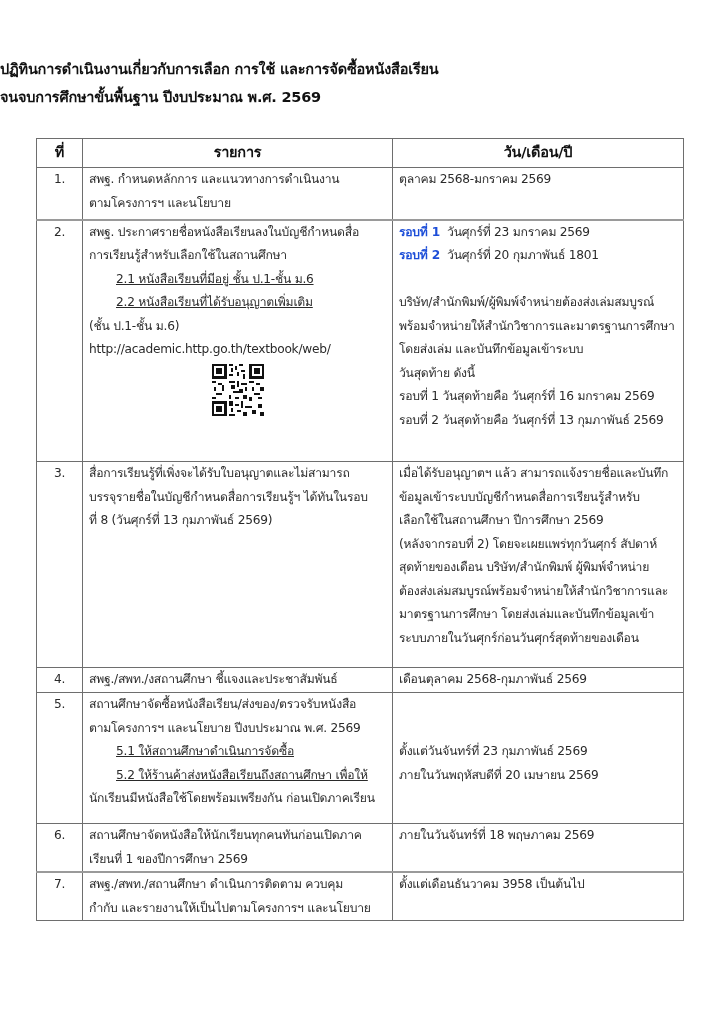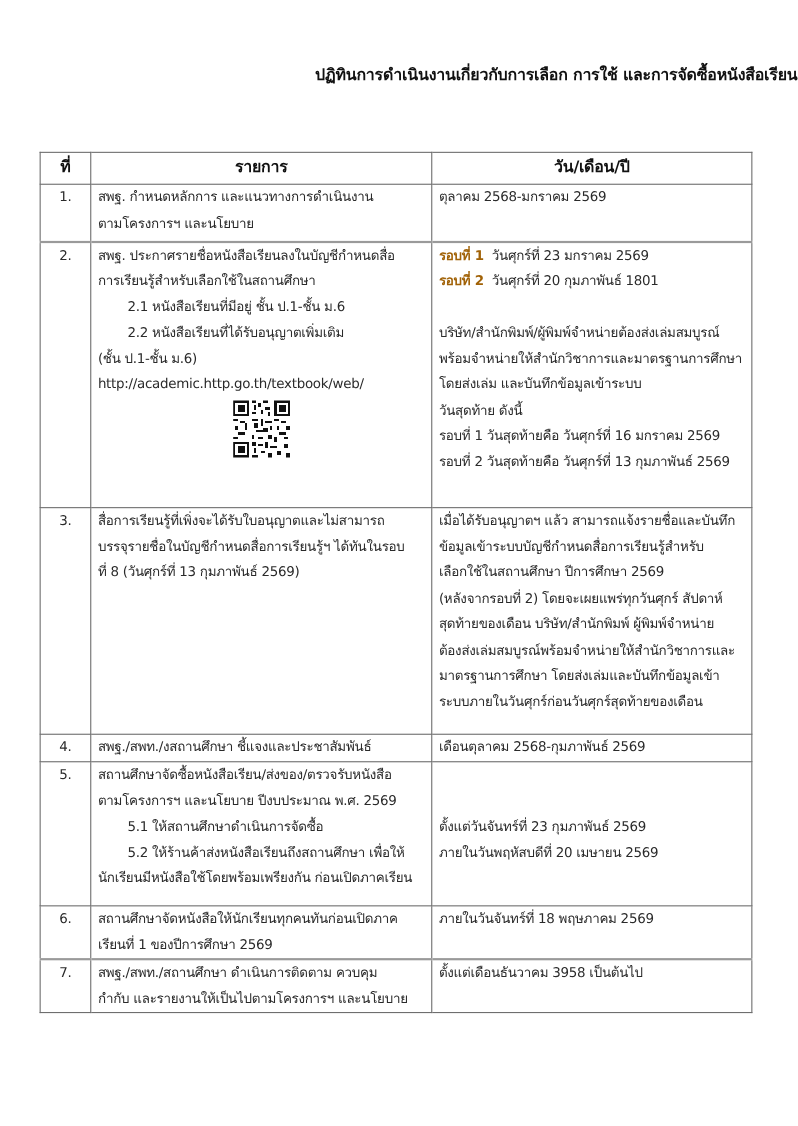--- a/index.html
+++ b/index.html
@@ -13,21 +13,21 @@
     position: relative;
     overflow: hidden;
     font-family: "DejaVu Sans", "Liberation Sans", sans-serif;
     color: #2a2a2a;
   }
   .title-block {
     position: absolute;
     left: 0;
     top: 55px;
     width: 725px;
-    text-align: right;
+    text-align: left;
     font-weight: bold;
     font-size: 14.5px;
     line-height: 28px;
     color: #111;
     letter-spacing: -0.2px;
   }
   .title-line { display: block; white-space: nowrap; }
 
   table.sched {
     position: absolute;
@@ -55,41 +55,42 @@
     font-weight: bold;
     font-size: 14.5px;
     color: #111;
     text-align: center;
     vertical-align: middle;
     padding: 0;
   }
   table.sched tr.row-thick td { border-top: 2px solid #9a9a9a; }
   td.no { text-align: center; padding-top: 1px; }
   .line { display: block; white-space: nowrap; }
-  .indent { padding-left: 27px; }
-  .b { font-weight: bold; color: #a16207; }
+  .indent { padding-left: 27px; text-decoration: underline; }
+  .b { font-weight: bold; color: #1d4ed8; }
   .blank { display: block; height: 23.5px; }
 
   .qr-wrap {
     display: block;
     width: 100%;
     text-align: center;
     padding-top: 2px;
   }
   .qr {
     display: inline-block;
     width: 52px;
     height: 52px;
   }
 </style>
 </head>
 <body>
 
 <div class="title-block">
   <span class="title-line">ปฏิทินการดำเนินงานเกี่ยวกับการเลือก การใช้ และการจัดซื้อหนังสือเรียน</span>
+  <span class="title-line">จนจบการศึกษาขั้นพื้นฐาน ปีงบประมาณ พ.ศ. 2569</span>
 </div>
 
 <table class="sched">
   <colgroup>
     <col class="c-no">
       <col class="c-item">
       <col class="c-date">
   </colgroup>
   <thead>
     <tr>

